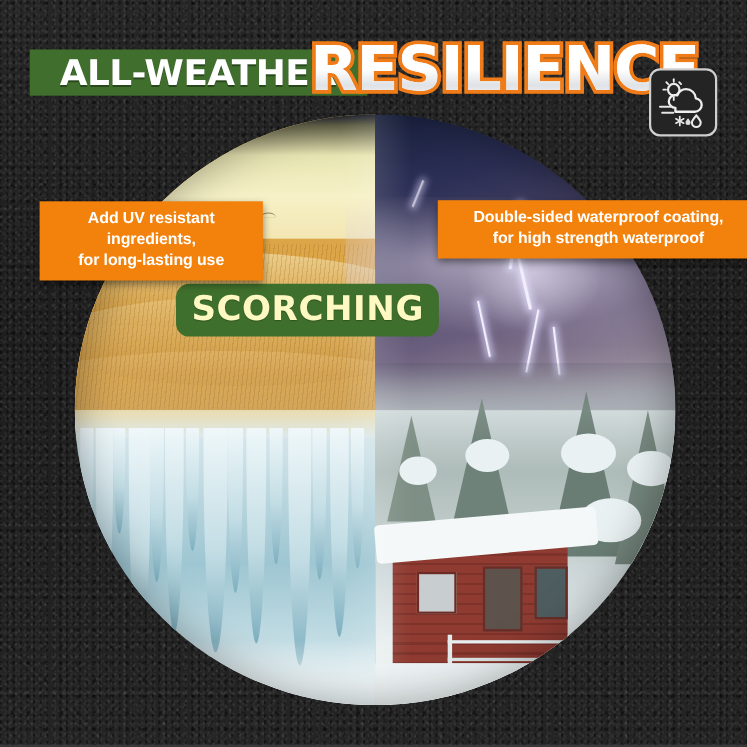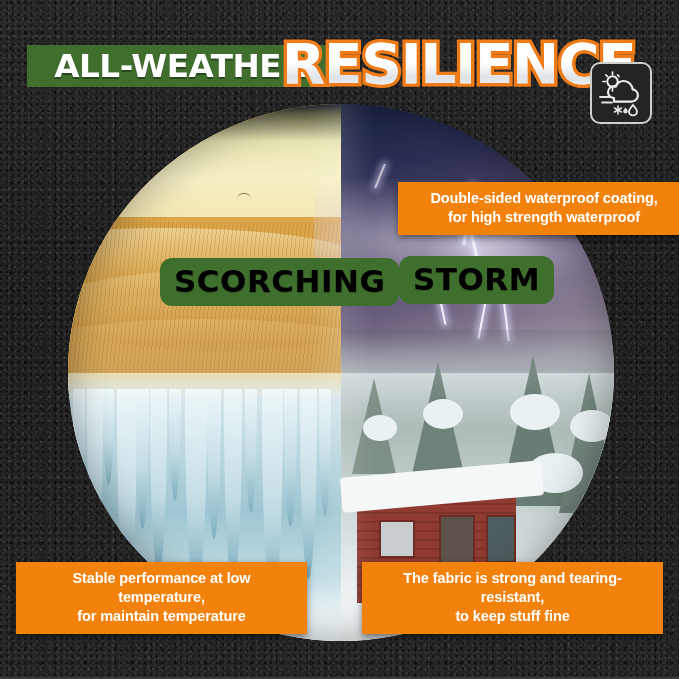--- a/index.html
+++ b/index.html
@@ -104,21 +104,21 @@
   
   .cabin{position:absolute;background:#8d3a32;}
   .snowroof{position:absolute;background:#f4f8f9;border-radius:4px;}
   .tree{position:absolute;background:#5d6f63;}
   .snowtree{position:absolute;background:#e9f1f3;border-radius:50%;}
   
   .cat{
     position:absolute;
     font-family:"DejaVu Sans",sans-serif;
     font-weight:bold;font-size:31px;letter-spacing:.5px;
-    color:#000000;
+    color:#fef9c3;
     background:#3f6f2c;
     padding:2px 11px 4px;
     border-radius:9px;
     -webkit-text-stroke:0;
     white-space:nowrap;
     box-shadow:0 0 0 3px #3f6f2c;
     text-shadow:0 1px 1px rgba(0,0,0,.25);
   }
   .note{
     position:absolute;
@@ -260,23 +260,20 @@
       <div style="position:absolute;left:64%;top:76%;width:4px;height:22%;background:#e3ebec;"></div>
       <div style="position:absolute;left:0;bottom:0;width:100%;height:14%;background:#edf3f4;"></div>
     </div>
 
     <div class="fade-x" style="background:linear-gradient(90deg,rgba(0,0,0,0) 44%,rgba(255,255,255,.12) 50%,rgba(0,0,0,0) 56%);"></div>
     <div class="fade-x" style="background:linear-gradient(180deg,rgba(0,0,0,0) 44%,rgba(255,255,255,.10) 50%,rgba(0,0,0,0) 56%);"></div>
     <div class="fade-x" style="box-shadow:inset 0 0 40px rgba(0,0,0,.35);border-radius:50%;"></div>
   </div>
 
   <div class="cat" style="left:163px;top:261px;">SCORCHING</div>
-  <div class="cat" style="left:402px;top:259px;">STORM</div>
-
+
+  <div class="note" style="left:36px;top:183px;width:203px;">Add UV resistant ingredients,
+for long-lasting use</div>
   <div class="note" style="left:398px;top:182px;width:292px;">Double-sided waterproof coating,
 for high strength waterproof</div>
-  <div class="note" style="left:16px;top:562px;width:291px;">Stable performance at low temperature,
-for maintain temperature</div>
-  <div class="note" style="left:362px;top:562px;width:301px;">The fabric is strong and tearing-resistant,
-to keep stuff fine</div>
 
   <div class="frame-line" style="top:677px;"></div>
 </div>
 
 </body></html>

